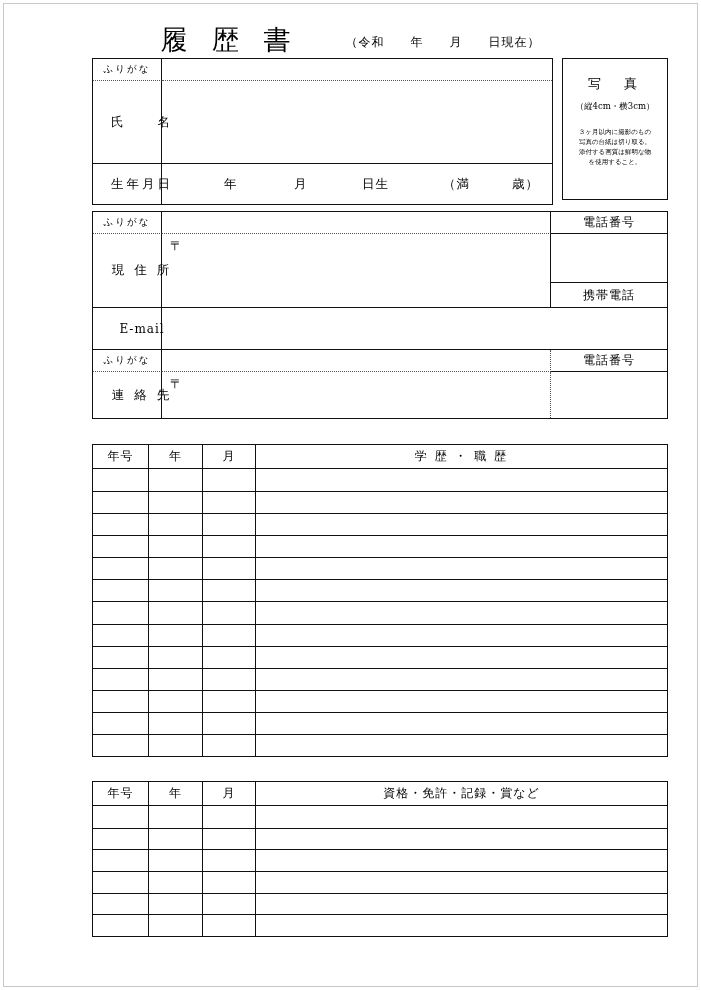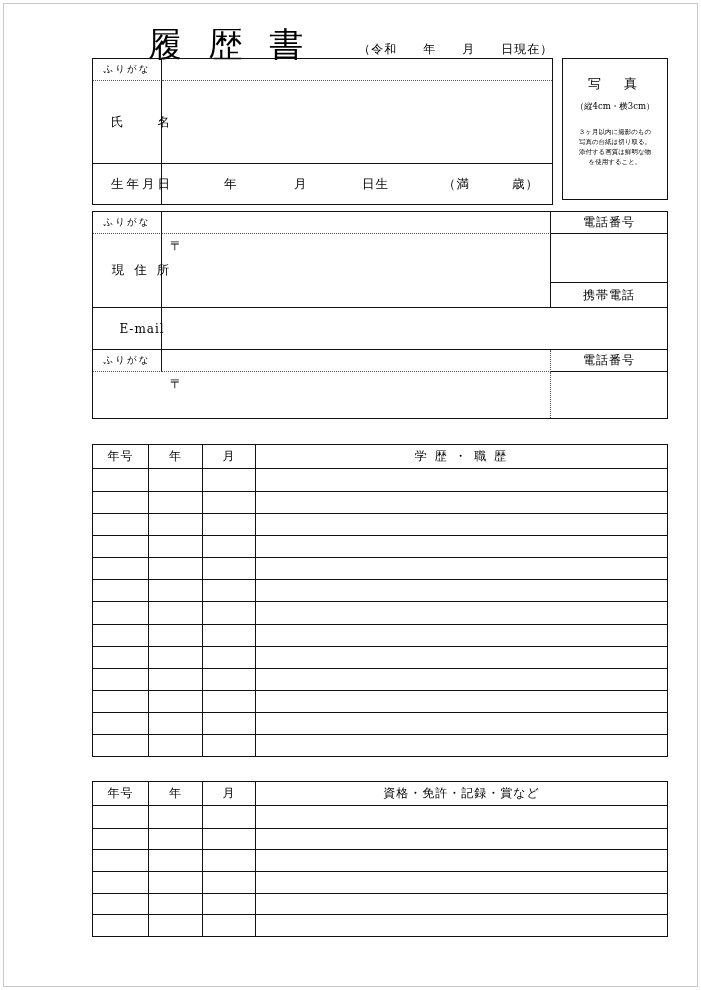--- a/index.html
+++ b/index.html
@@ -34,21 +34,21 @@
   
   #title-area {
     position: absolute;
     left: 0;
     top: 22px;
     width: 701px;
     text-align: center;
     white-space: nowrap;
   }
   #title-main {
-    font-size: 34px;
+    font-size: 27px;
     letter-spacing: 8px;
     font-family: "DejaVu Serif", "Liberation Serif", serif;
   }
   #title-sub {
     font-size: 12px;
     letter-spacing: 1px;
     position: relative;
     top: -3px;
     margin-left: 47px;
   }
@@ -216,20 +216,23 @@
     <div class="cell bd-b" style="left:69px; top:96px; width:505px; height:42px;"></div>
 
     <div class="cell bd-r dot-b" style="left:0px; top:138px; width:69px; height:22px;">
       <div class="lbl-sm">ふりがな</div>
     </div>
     <div class="cell dot-r dot-b" style="left:69px; top:138px; width:389px; height:22px;"></div>
     <div class="cell bd-b" style="left:458px; top:138px; width:116px; height:22px;">
       <div class="hdr">電話番号</div>
     </div>
 
+    <div class="cell bd-r" style="left:0px; top:160px; width:69px; height:46px;">
+      <div class="lbl">連 絡 先</div>
+    </div>
     <div class="cell dot-r" style="left:69px; top:160px; width:389px; height:46px;">
       <span class="mark field-text" style="left:8px; top:4px;">〒</span>
     </div>
     <div class="cell" style="left:458px; top:160px; width:116px; height:46px;"></div>
   </div>
 
   <div class="blk" style="left:92px; top:444px; width:576px; height:313px;">
 
     <div class="cell bd-r bd-b" style="left:0px; top:0px; width:56px; height:24px;">
       <div class="hdr">年号</div>

